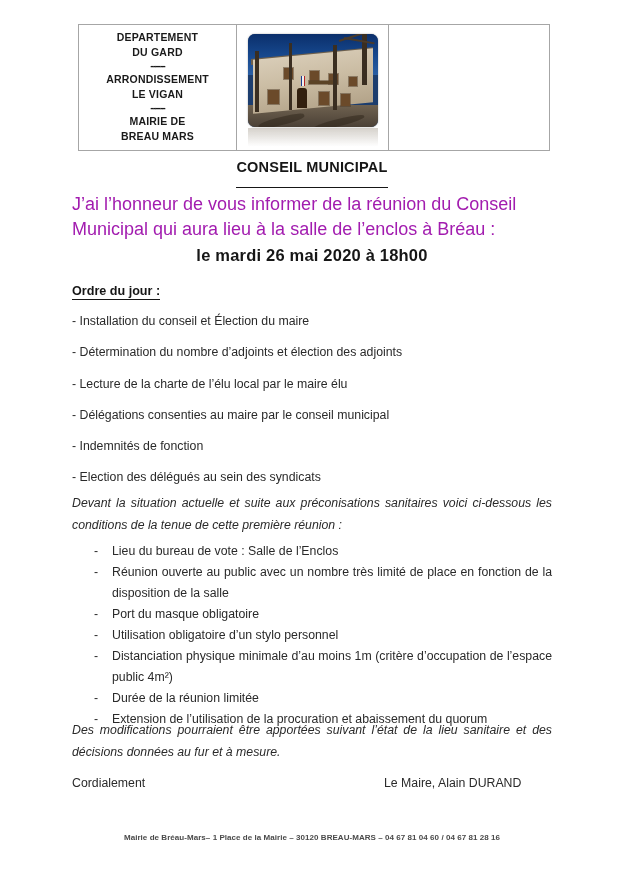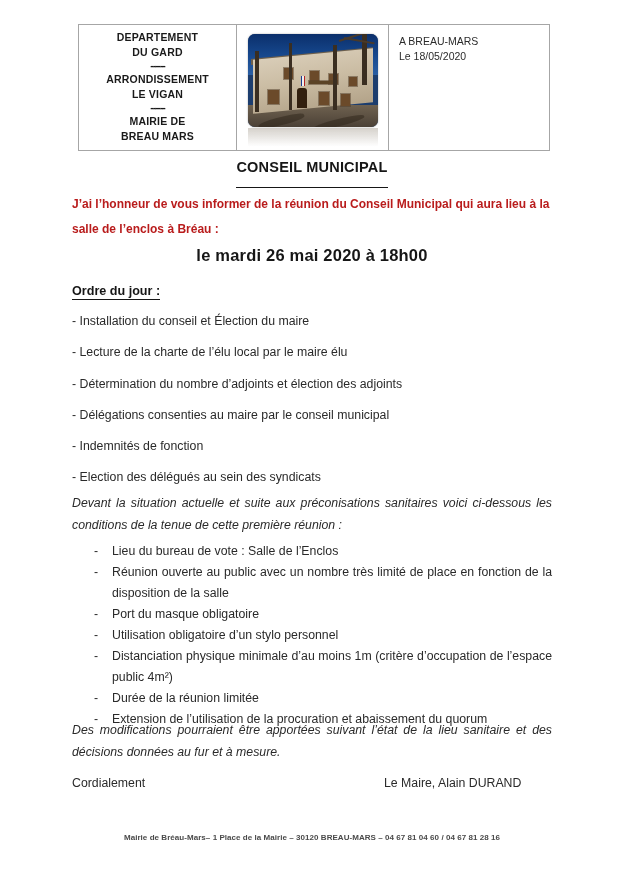--- a/index.html
+++ b/index.html
@@ -166,24 +166,23 @@
     font-weight: bold;
     letter-spacing: 0.2px;
     color: #161616;
   }
   .doc-title span { border-bottom: 1.6px solid #161616; padding-bottom: 12px; }
 
   .intro {
     position: absolute;
     left: 72px; top: 192px;
     width: 480px;
-    font-size: 12px;
+    font-size: 18px;
     line-height: 25px;
-    color: #b91c1c;
-    font-weight: bold;
+    color: #a21caf;
   }
 
   .bigdate {
     position: absolute;
     left: 0; top: 246px;
     width: 624px;
     text-align: center;
     font-size: 16.5px;
     font-weight: bold;
     letter-spacing: 0.2px;
@@ -321,42 +320,38 @@
           <div class="ph-trunk" style="left:88%; top:0%; width:4%; height:55%;"></div>
           <div class="ph-branch" style="left:70%; top:6%; width:30%; height:2px; transform:rotate(-18deg);"></div>
           <div class="ph-branch" style="left:74%; top:3%; width:24%; height:1.5px; transform:rotate(10deg);"></div>
           <div class="ph-shadow" style="left:8%; bottom:2%; width:36%; height:9%;"></div>
           <div class="ph-shadow" style="left:50%; bottom:1%; width:40%; height:8%;"></div>
         </div>
         <div class="photo-reflection"></div>
       </div>
     </div>
 
-    <div class="hdr-cell hdr-right">
-      <div class="rline">A BREAU-MARS</div>
-      <div class="rline">Le 18/05/2020</div>
-    </div>
   </div>
 
   <div class="doc-title">
     <span>CONSEIL MUNICIPAL</span>
   </div>
 
   <div class="intro">J’ai l’honneur de vous informer de la réunion du Conseil Municipal qui aura lieu à la salle de l’enclos à Bréau :</div>
 
   <div class="bigdate">le mardi 26 mai 2020 à 18h00</div>
 
   <div class="agenda-heading">
     <span>Ordre du jour :</span>
   </div>
 
   <div class="agenda-list">
     <div class="agenda-item">- Installation du conseil et Élection du maire</div>
+    <div class="agenda-item">- Détermination du nombre d’adjoints et élection des adjoints</div>
     <div class="agenda-item">- Lecture de la charte de l’élu local par le maire élu</div>
-    <div class="agenda-item">- Détermination du nombre d’adjoints et élection des adjoints</div>
     <div class="agenda-item">- Délégations consenties au maire par le conseil municipal</div>
     <div class="agenda-item">- Indemnités de fonction</div>
     <div class="agenda-item">- Election des délégués au sein des syndicats</div>
   </div>
 
   <div class="note-italic-1">Devant la situation actuelle et suite aux préconisations sanitaires voici ci-dessous les conditions de la tenue de cette première réunion :</div>
 
   <div class="conditions">
     <div class="cond-item">
       <span class="dash">-</span>

